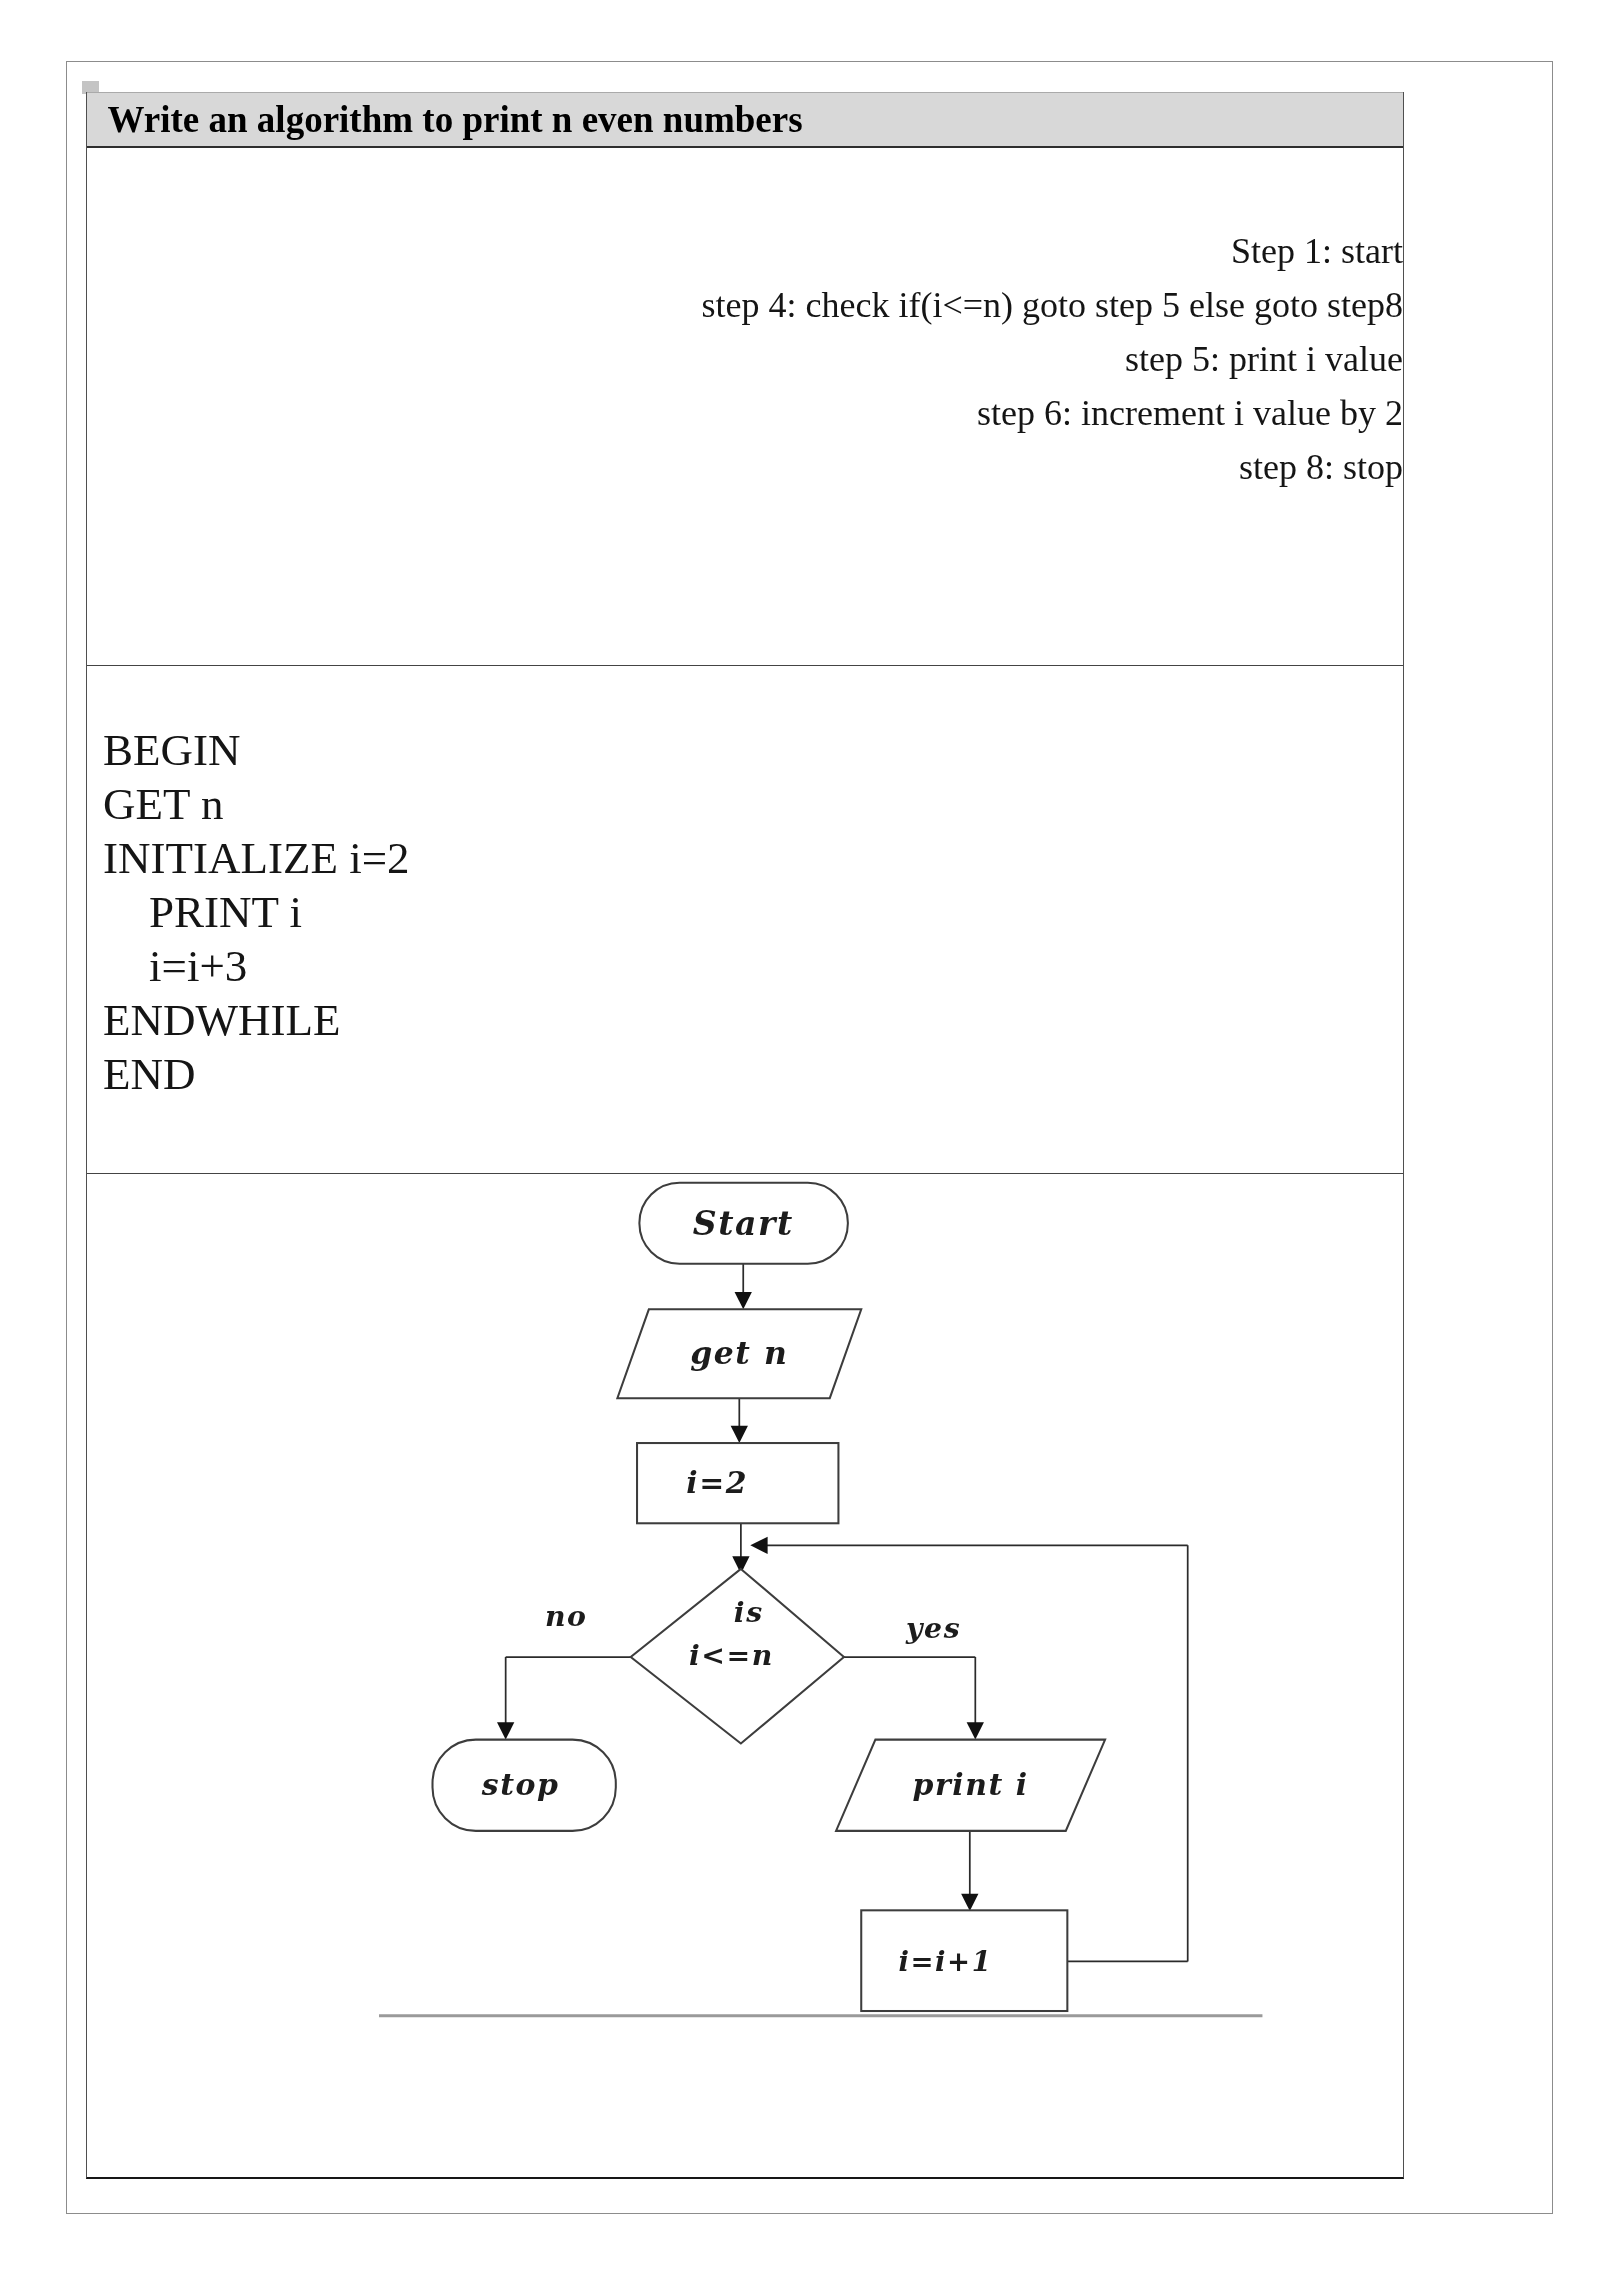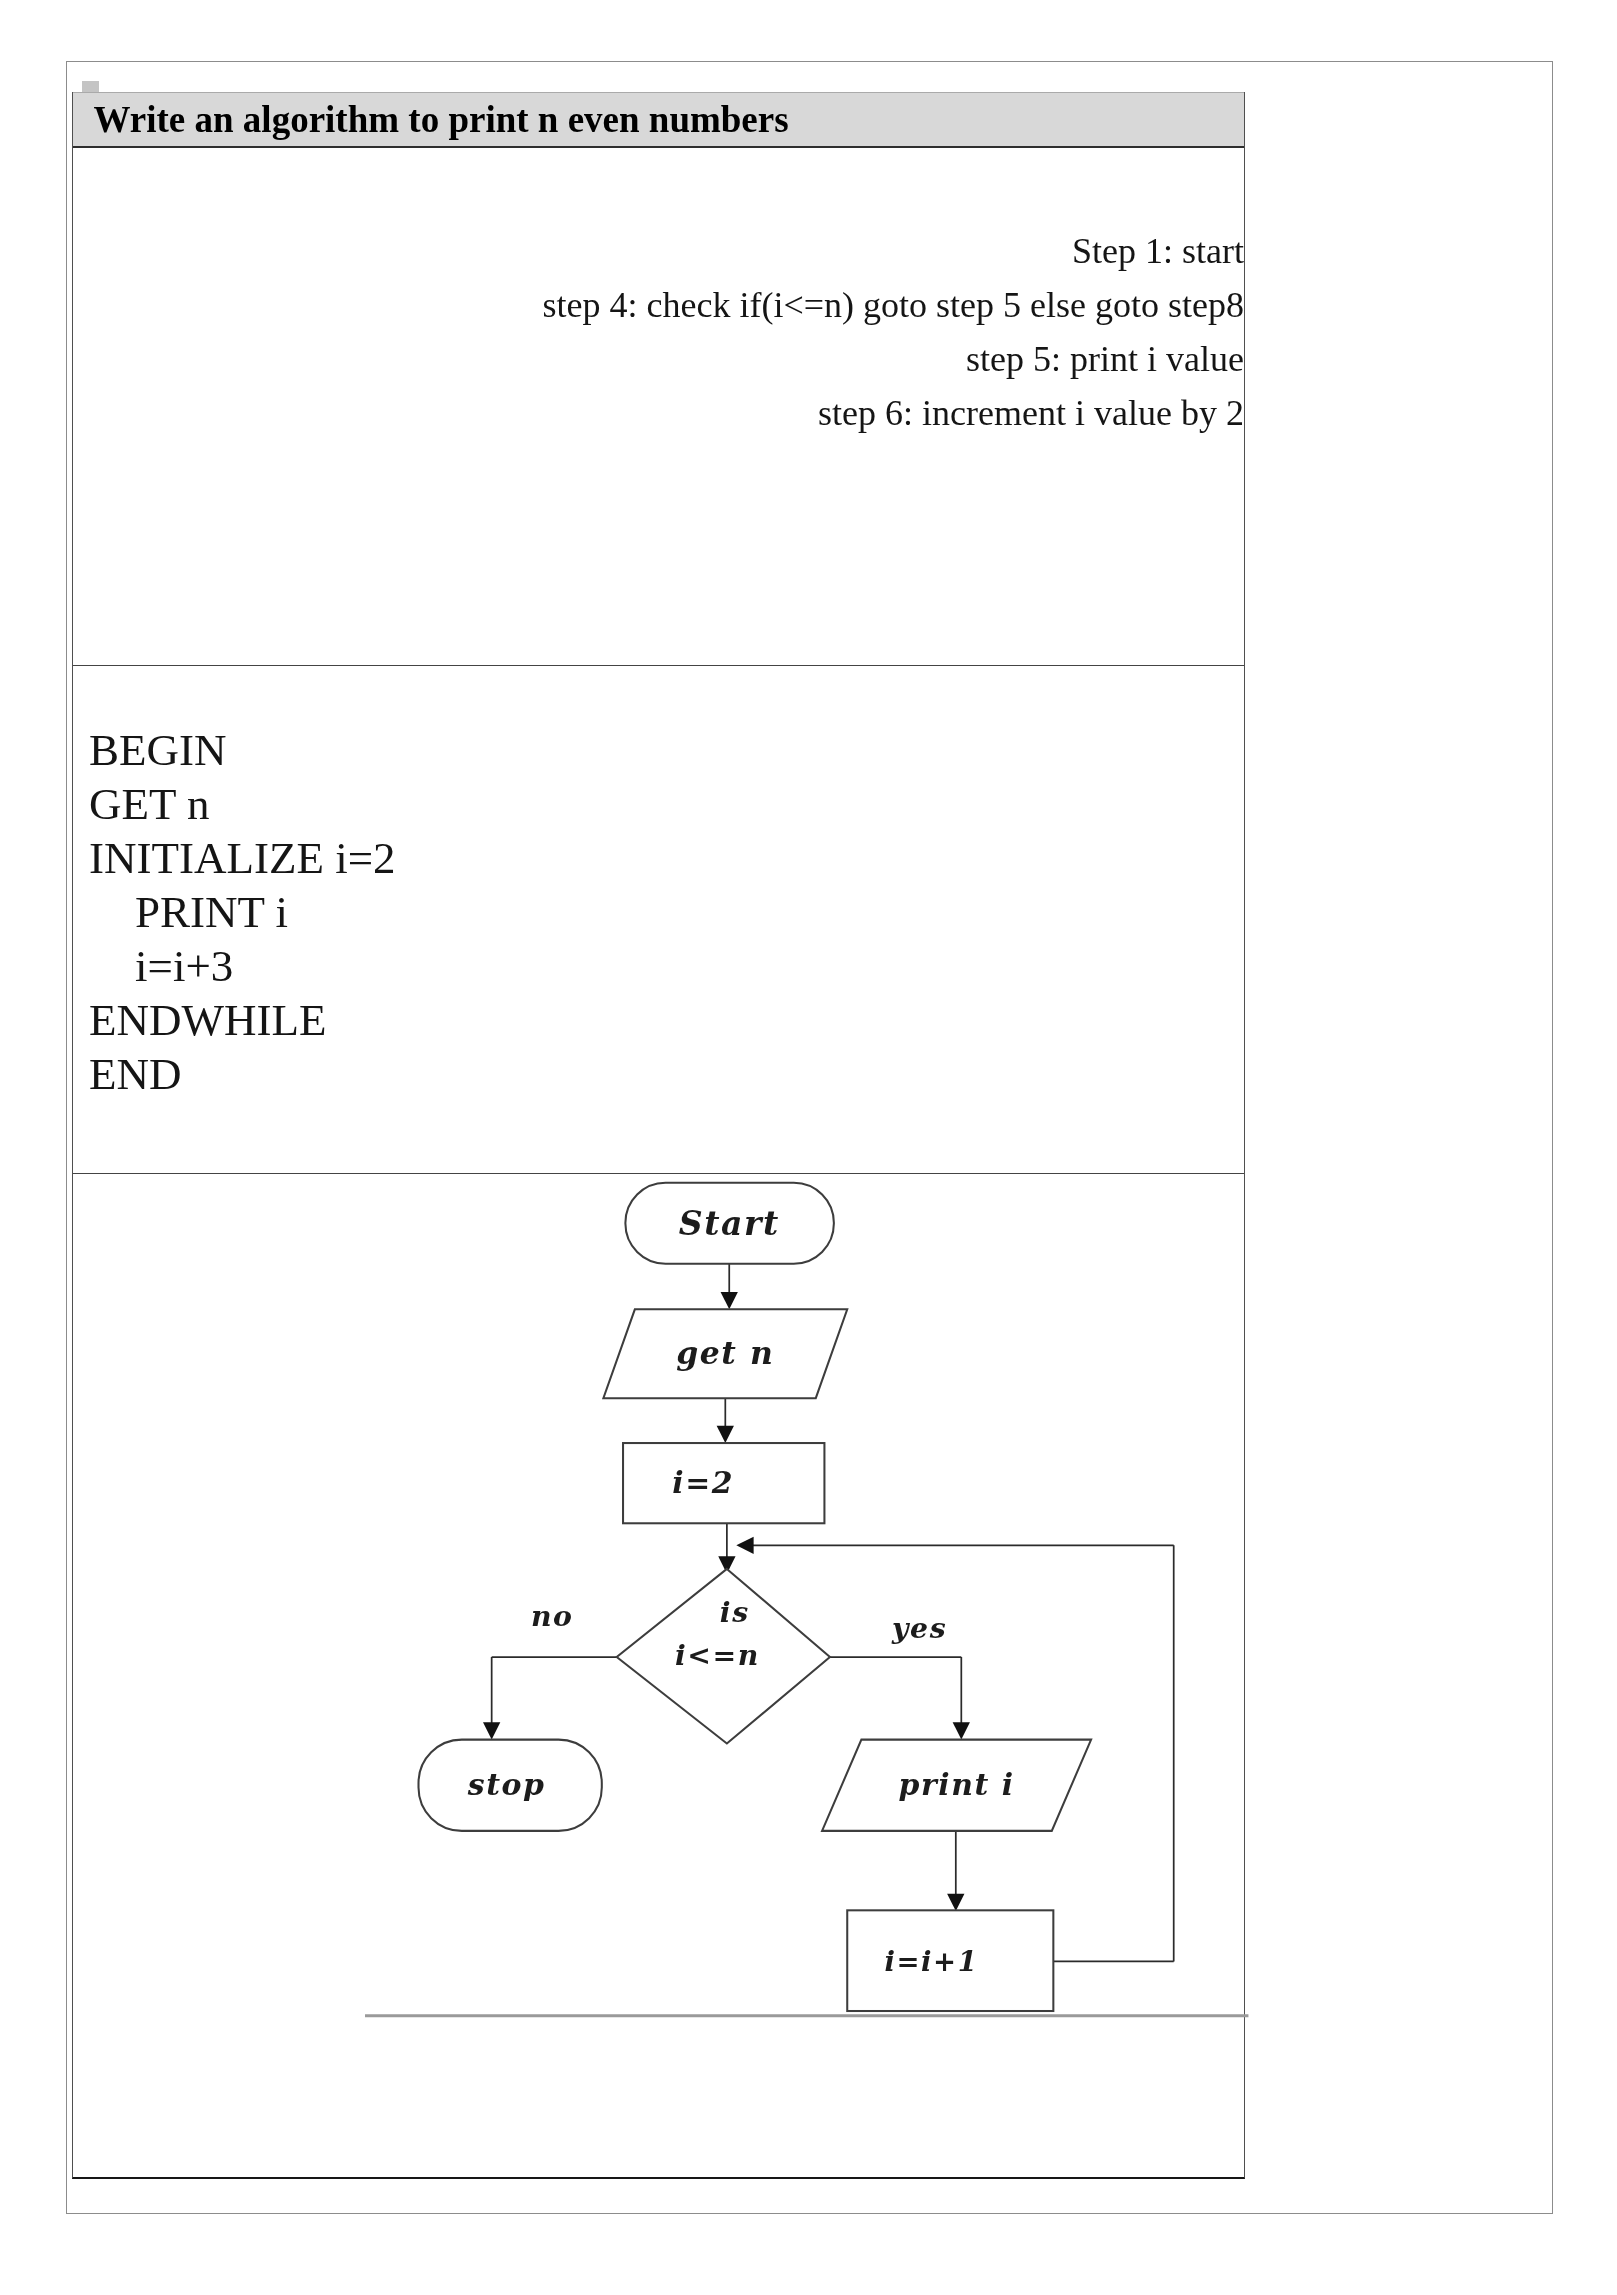--- a/index.html
+++ b/index.html
@@ -15,21 +15,21 @@
     width: 1487px; height: 2153px;
     border: 1.6px solid #8c8c8c;
     box-sizing: border-box;
   }
   .artifact-square {
     position: absolute; left: 82px; top: 81px;
     width: 17.4px; height: 12.6px; background: #c4c4c4;
   }
 
   .doc {
-    position: absolute; left: 72px; top: 92px; width: 1173px;
+    position: absolute; left: 86px; top: 92px; width: 1318px;
     border-left: 1.6px solid #4f4f4f;
     border-right: 1.6px solid #4f4f4f;
     border-bottom: 2.4px solid #161616;
     box-sizing: border-box;
     background: #ffffff;
   }
 
   .doc-header {
     height: 53px;
     background: #d8d8d8;
@@ -90,20 +90,21 @@
 
   <div class="doc">
 
     <div class="doc-header">Write an algorithm to print n even numbers</div>
 
     <div class="doc-steps">
       <div class="line">Step 1: start</div>
       <div class="line">step 4: check if(i&lt;=n) goto step 5 else goto step8</div>
       <div class="line">step 5: print i value</div>
       <div class="line">step 6: increment i value by 2</div>
+      <div class="line">step 8: stop</div>
     </div>
 
     <div class="doc-pseudo">
       <div class="line">BEGIN</div>
       <div class="line">GET n</div>
       <div class="line">INITIALIZE i=2</div>
       <div class="line indent">PRINT i</div>
       <div class="line indent">i=i+3</div>
       <div class="line">ENDWHILE</div>
       <div class="line">END</div>

